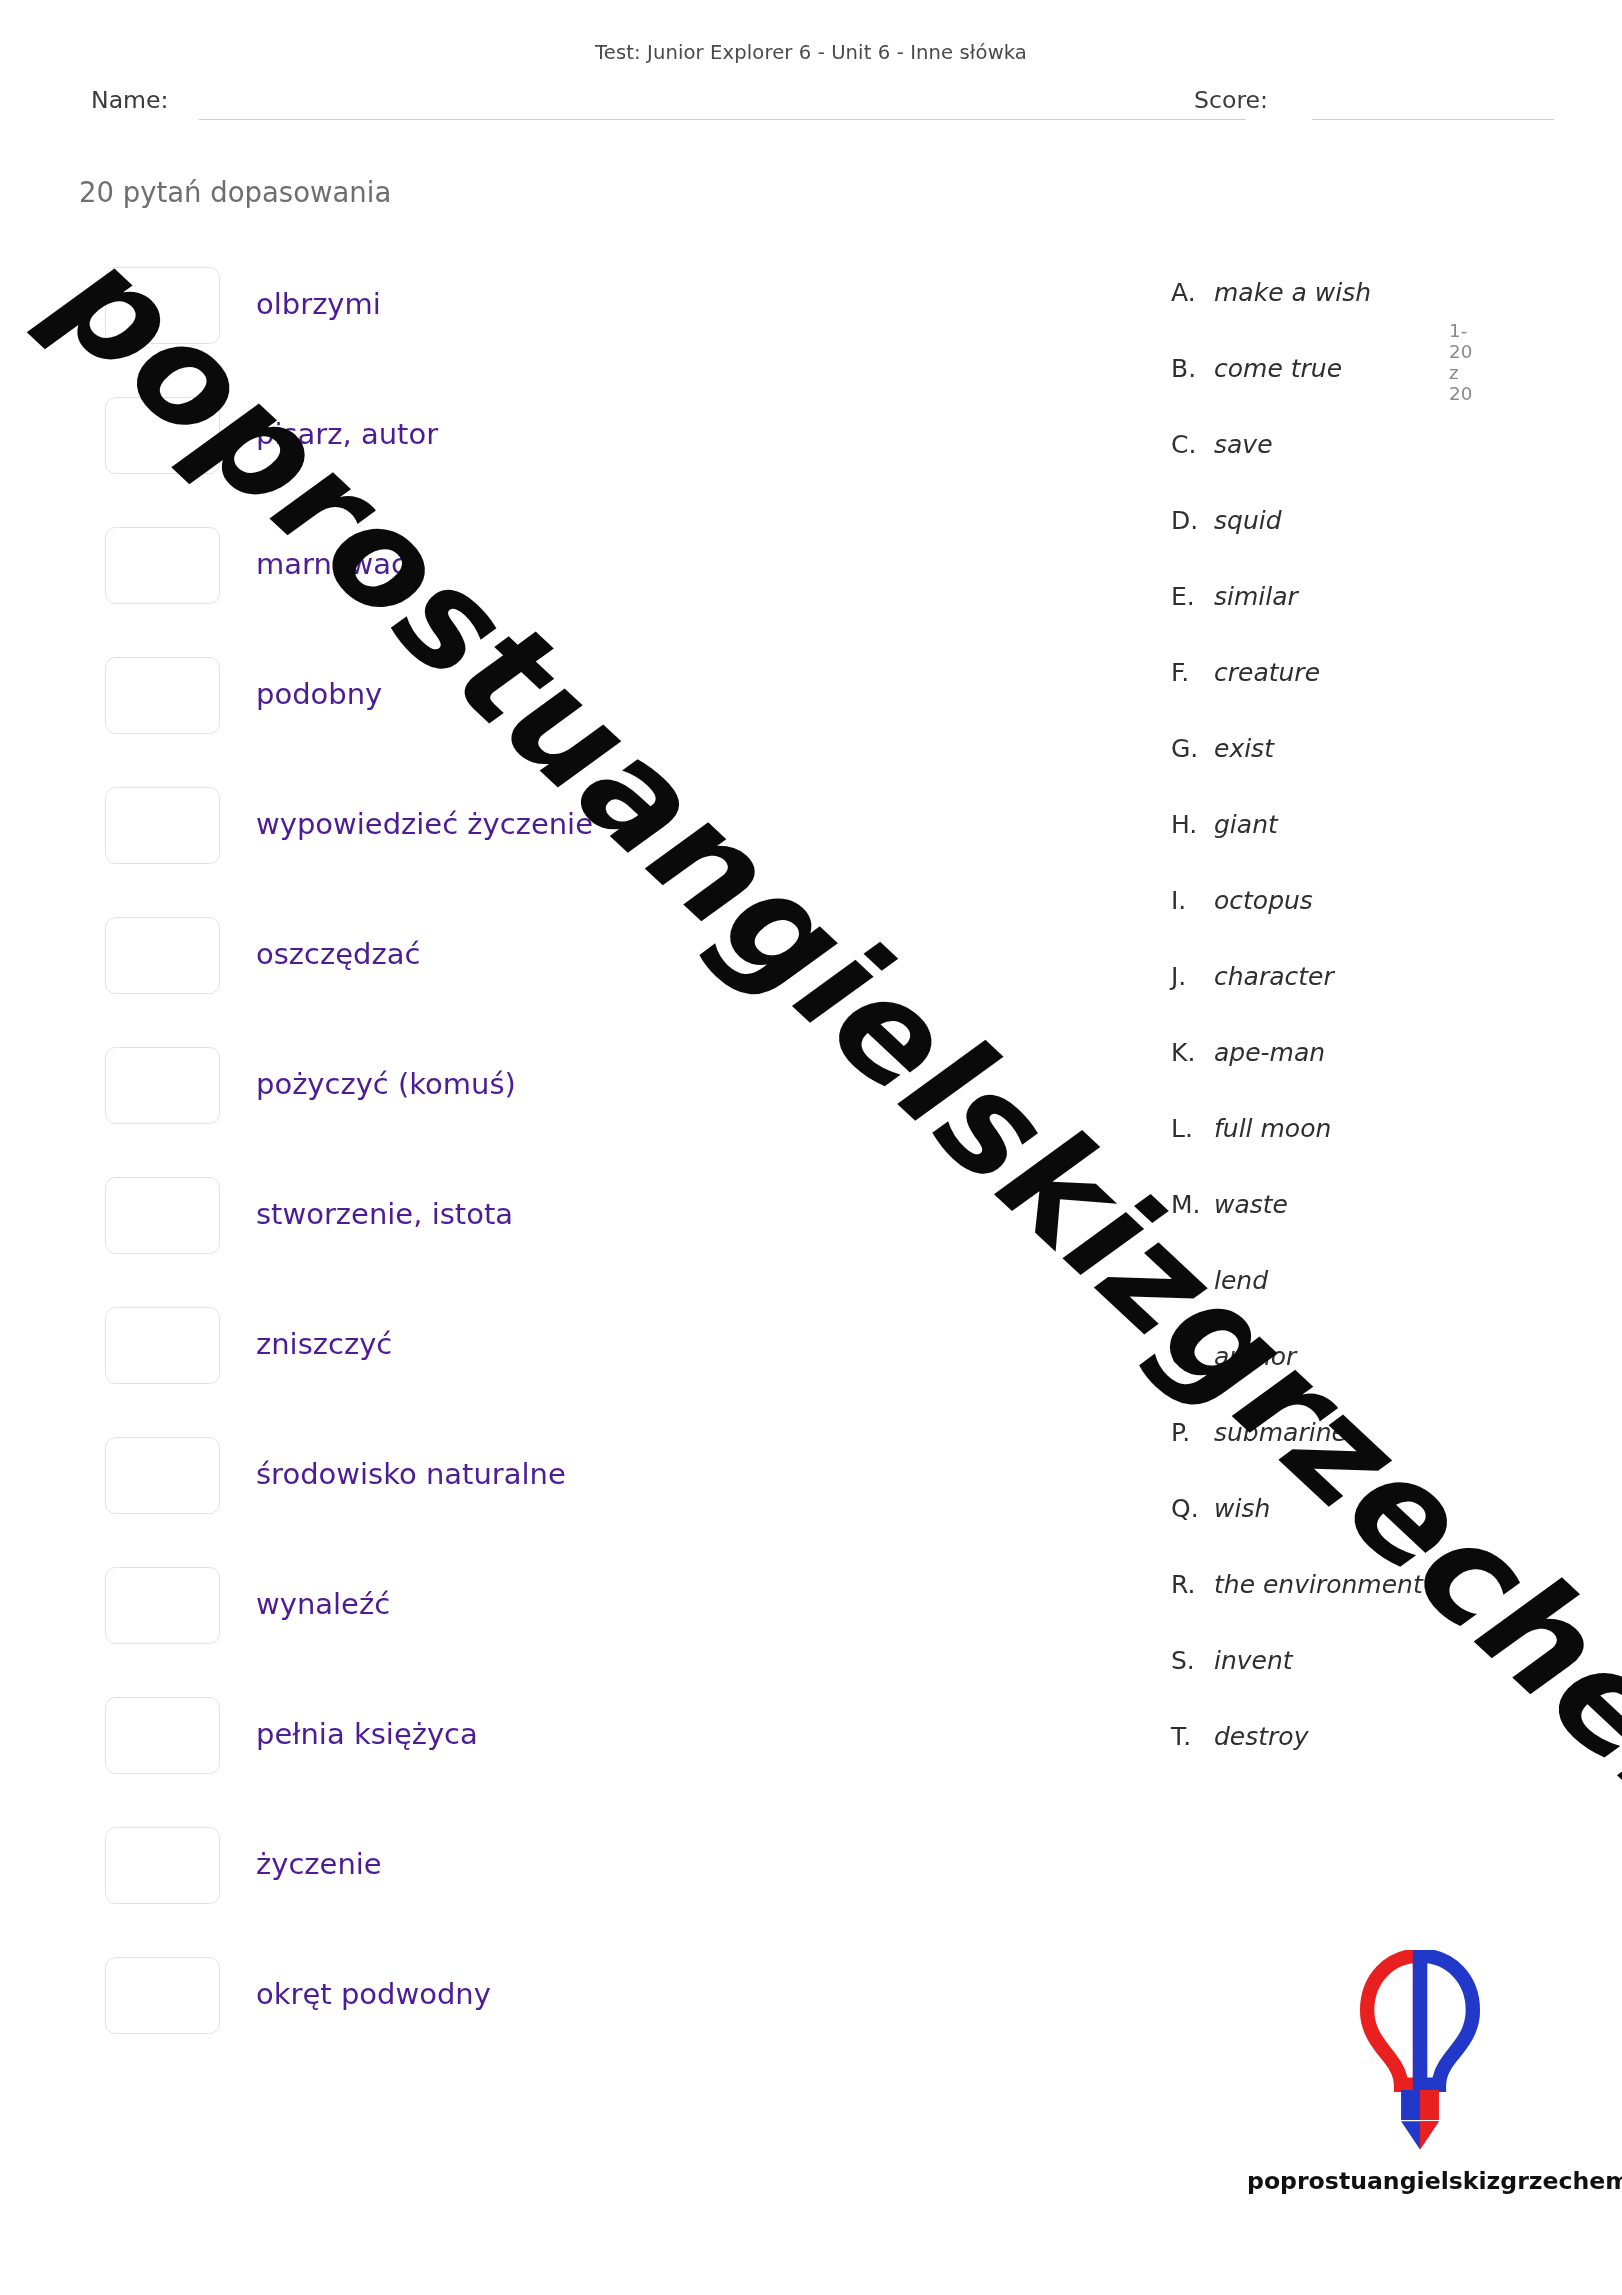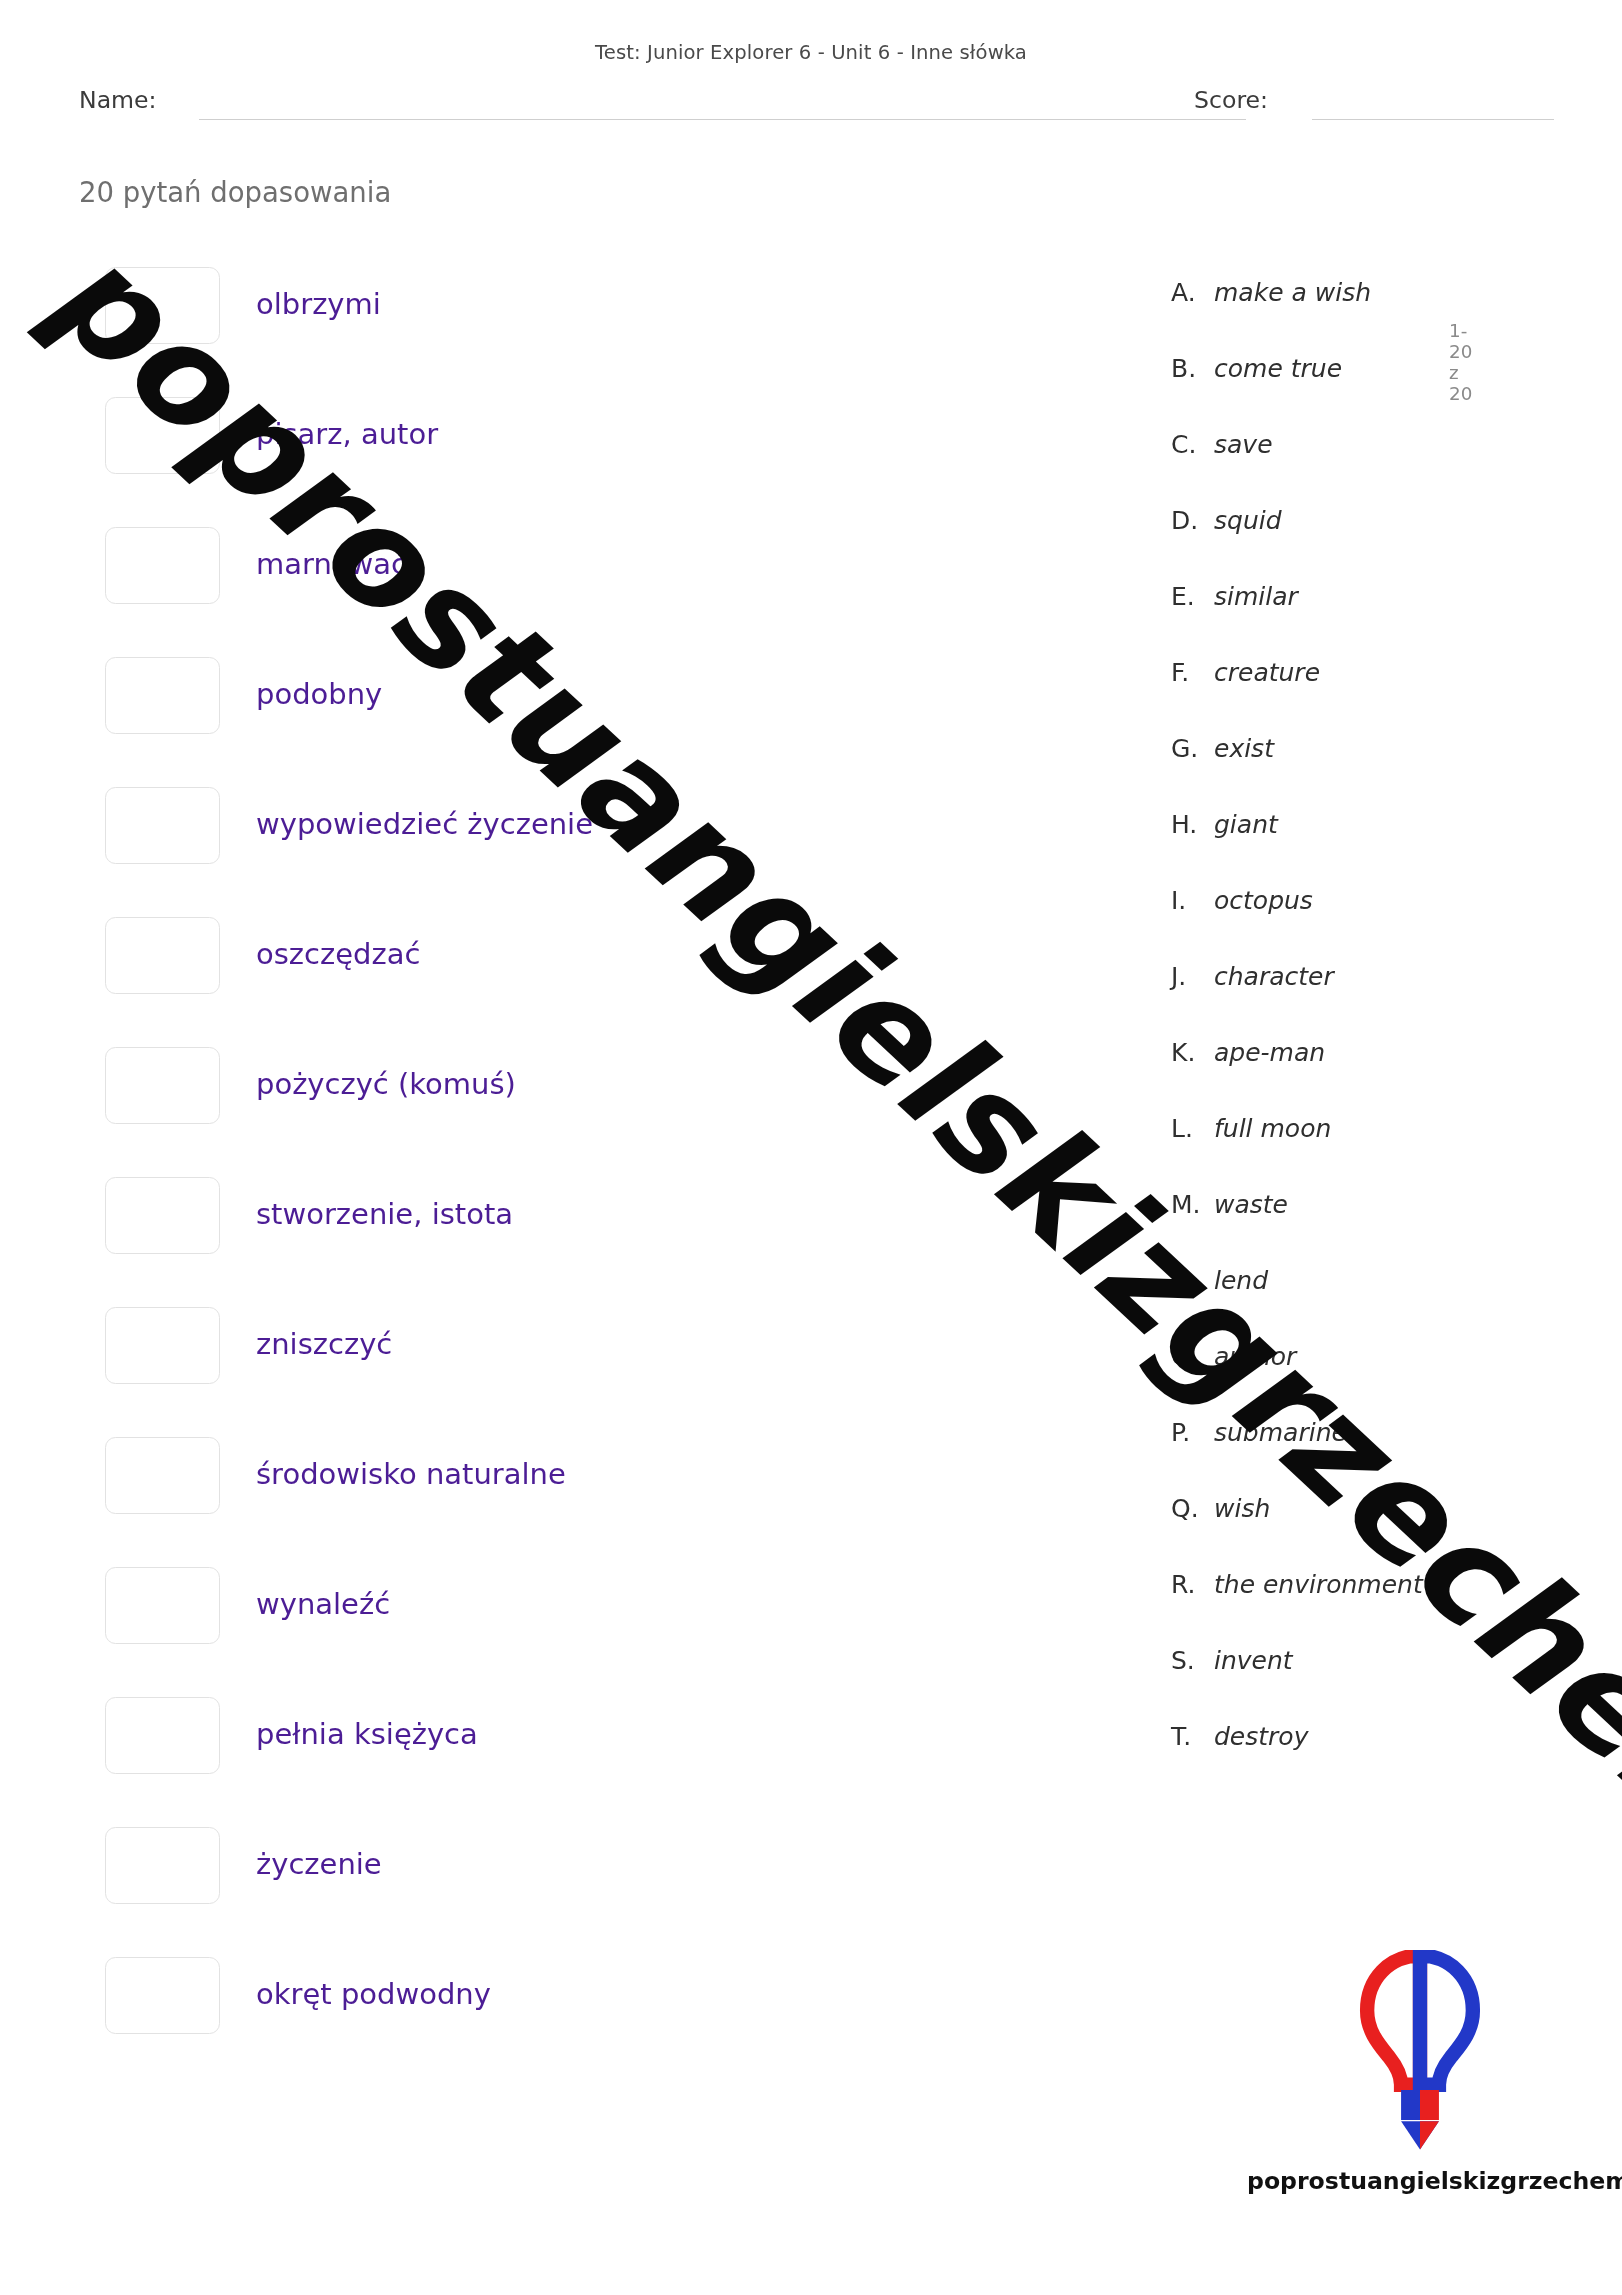--- a/index.html
+++ b/index.html
@@ -38,21 +38,21 @@
     position: absolute;
     top: 85px;
     left: 75px;
     width: 1479px;
     height: 39px;
   }
   .field-label {
     font-size: 23.6px;
     color: #3b3b3b;
   }
-  .name-label { position: absolute; left: 4px; top: 1.3px; }
+  .name-label { position: absolute; left: 16px; top: 1.3px; }
   .name-line {
     position: absolute;
     left: 124px;
     top: 34px;
     width: 1047px;
     height: 1.3px;
     background: #cfcfcf;
   }
   .score-label { position: absolute; left: 1119px; top: 1.3px; }
   .score-line {

